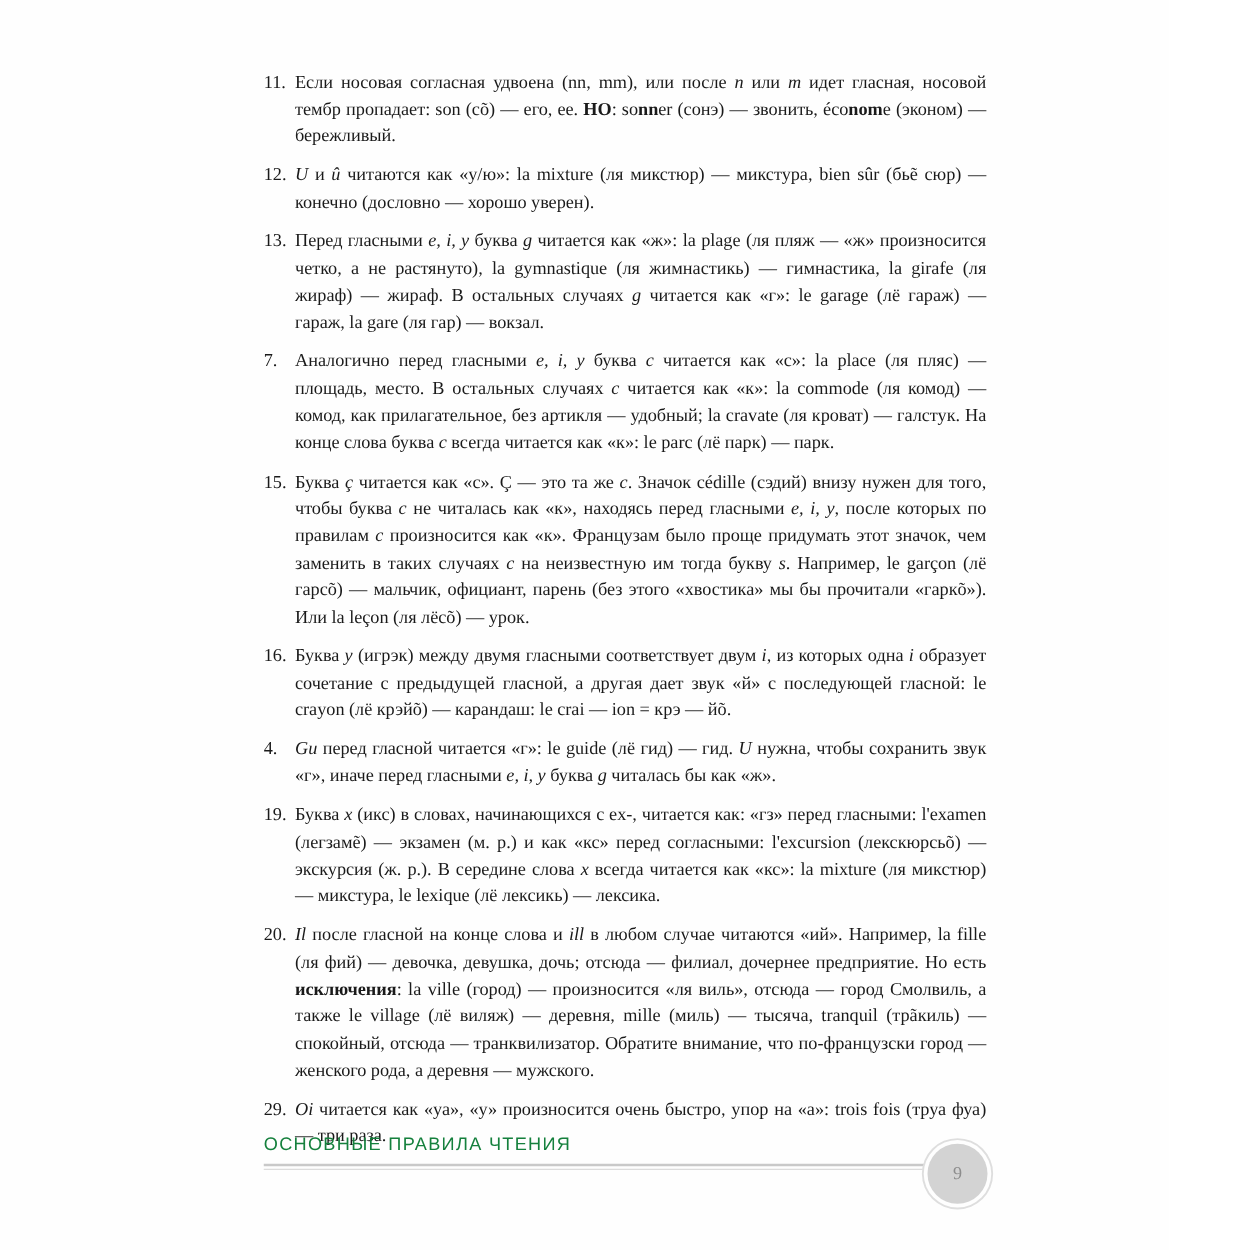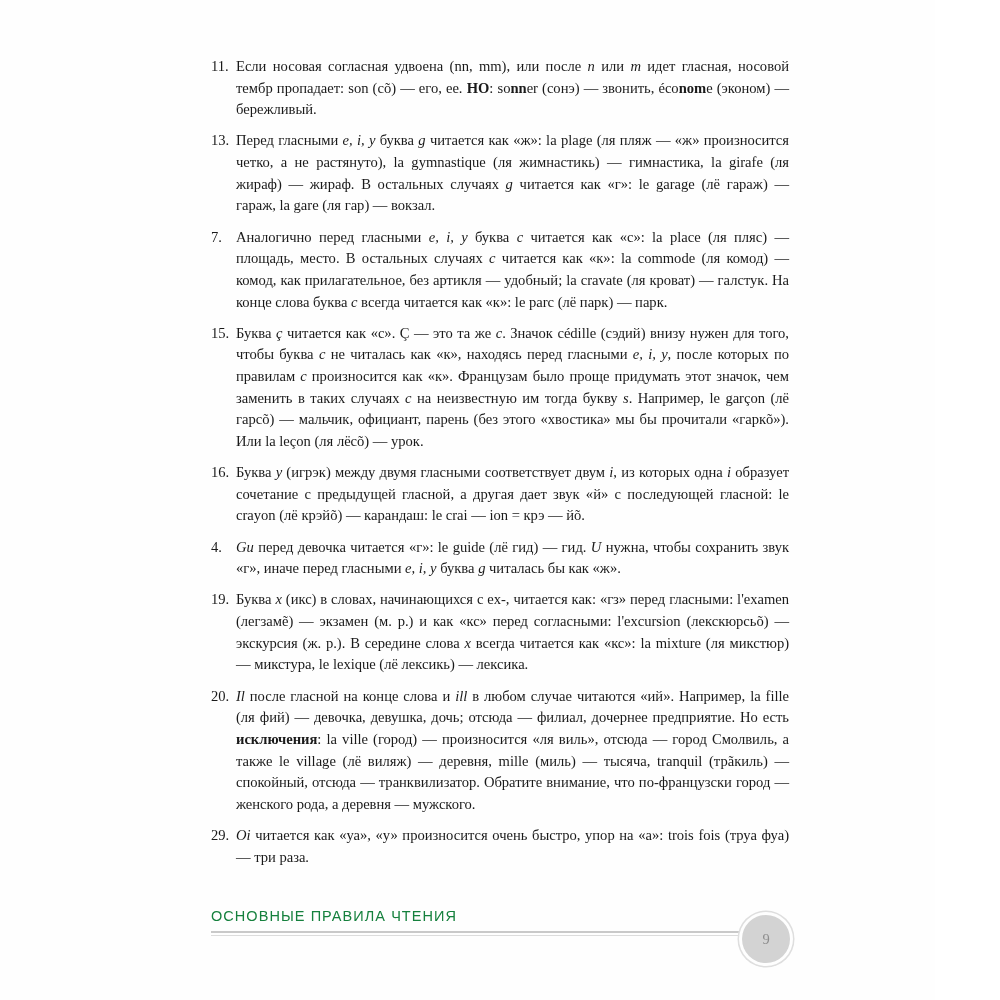--- a/index.html
+++ b/index.html
@@ -120,38 +120,42 @@
 
 <div class="page">
 
   <div class="content">
     <ol class="rules">
         <li>
           <span class="num">11.</span>
           <span class="body"><span>Если носовая согласная удвоена (nn, mm), или после </span><i>n</i><span> или </span><i>m</i><span> идет гласная, носовой тембр пропадает: son (сõ) — его, ее. </span><b>НО</b><span>: so</span><b>nn</b><span>er (сонэ) — звонить, éco</span><b>nom</b><span>e (эконом) — бережливый.</span></span>
         </li>
         <li>
+          <span class="num">12.</span>
+          <span class="body"><i>U</i><span> и </span><i>û</i><span> читаются как «у/ю»: la mixture (ля микстюр) — микстура, bien sûr (бьẽ сюр) — конечно (дословно — хорошо уверен).</span></span>
+        </li>
+        <li>
           <span class="num">13.</span>
           <span class="body"><span>Перед гласными </span><i>e, i, y</i><span> буква </span><i>g</i><span> читается как «ж»: la plage (ля пляж — «ж» произносится четко, а не растянуто), la gymnastique (ля жимнастикь) — гимнастика, la girafe (ля жираф) — жираф. В остальных случаях </span><i>g</i><span> читается как «г»: le garage (лё гараж) — гараж, la gare (ля гар) — вокзал.</span></span>
         </li>
         <li>
           <span class="num">7.</span>
           <span class="body"><span>Аналогично перед гласными </span><i>e, i, y</i><span> буква </span><i>c</i><span> читается как «с»: la place (ля пляс) — площадь, место. В остальных случаях </span><i>c</i><span> читается как «к»: la commode (ля комод) — комод, как прилагательное, без артикля — удобный; la cravate (ля кроват) — галстук. На конце слова буква </span><i>c</i><span> всегда читается как «к»: le parc (лё парк) — парк.</span></span>
         </li>
         <li>
           <span class="num">15.</span>
           <span class="body"><span>Буква </span><i>ç</i><span> читается как «с». Ç — это та же </span><i>c</i><span>. Значок cédille (сэдий) внизу нужен для того, чтобы буква </span><i>c</i><span> не читалась как «к», находясь перед гласными </span><i>e, i, y</i><span>, после которых по правилам </span><i>c</i><span> произносится как «к». Французам было проще придумать этот значок, чем заменить в таких случаях </span><i>c</i><span> на неизвестную им тогда букву </span><i>s</i><span>. Например, le garçon (лё гарсõ) — мальчик, официант, парень (без этого «хвостика» мы бы прочитали «гаркõ»). Или la leçon (ля лёсõ) — урок.</span></span>
         </li>
         <li>
           <span class="num">16.</span>
           <span class="body"><span>Буква </span><i>y</i><span> (игрэк) между двумя гласными соответствует двум </span><i>i</i><span>, из которых одна </span><i>i</i><span> образует сочетание с предыдущей гласной, а другая дает звук «й» с последующей гласной: le crayon (лё крэйõ) — карандаш: le crai — ion = крэ — йõ.</span></span>
         </li>
         <li>
           <span class="num">4.</span>
-          <span class="body"><i>Gu</i><span> перед девочка читается «г»: le guide (лё гид) — гид. </span><i>U</i><span> нужна, чтобы сохранить звук «г», иначе перед гласными </span><i>e, i, y</i><span> буква </span><i>g</i><span> читалась бы как «ж».</span></span>
+          <span class="body"><i>Gu</i><span> перед гласной читается «г»: le guide (лё гид) — гид. </span><i>U</i><span> нужна, чтобы сохранить звук «г», иначе перед гласными </span><i>e, i, y</i><span> буква </span><i>g</i><span> читалась бы как «ж».</span></span>
         </li>
         <li>
           <span class="num">19.</span>
           <span class="body"><span>Буква </span><i>x</i><span> (икс) в словах, начинающихся с ex-, читается как: «гз» перед гласными: l'examen (легзамẽ) — экзамен (м. р.) и как «кс» перед согласными: l'excursion (лекскюрсьõ) — экскурсия (ж. р.). В середине слова </span><i>x</i><span> всегда читается как «кс»: la mixture (ля микстюр) — микстура, le lexique (лё лексикь) — лексика.</span></span>
         </li>
         <li>
           <span class="num">20.</span>
           <span class="body"><i>Il</i><span> после гласной на конце слова и </span><i>ill</i><span> в любом случае читаются «ий». Например, la fille (ля фий) — девочка, девушка, дочь; отсюда — филиал, дочернее предприятие. Но есть </span><b>исключения</b><span>: la ville (город) — произносится «ля виль», отсюда — город Смолвиль, а также le village (лё виляж) — деревня, mille (миль) — тысяча, tranquil (трãкиль) — спокойный, отсюда — транквилизатор. Обратите внимание, что по-французски город — женского рода, а деревня — мужского.</span></span>
         </li>
         <li>

